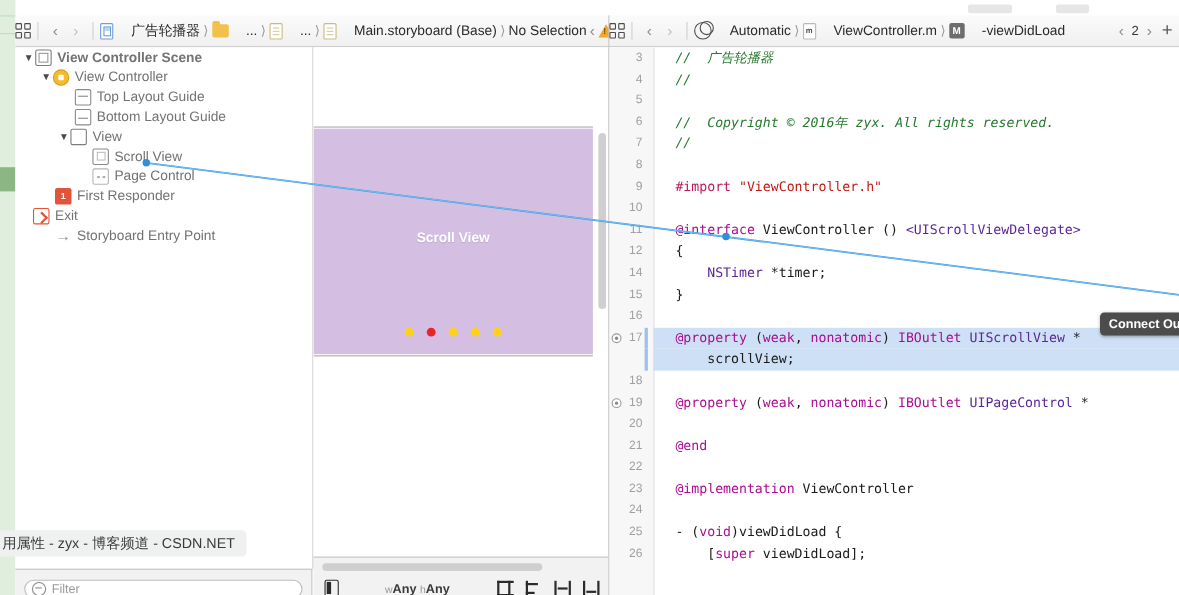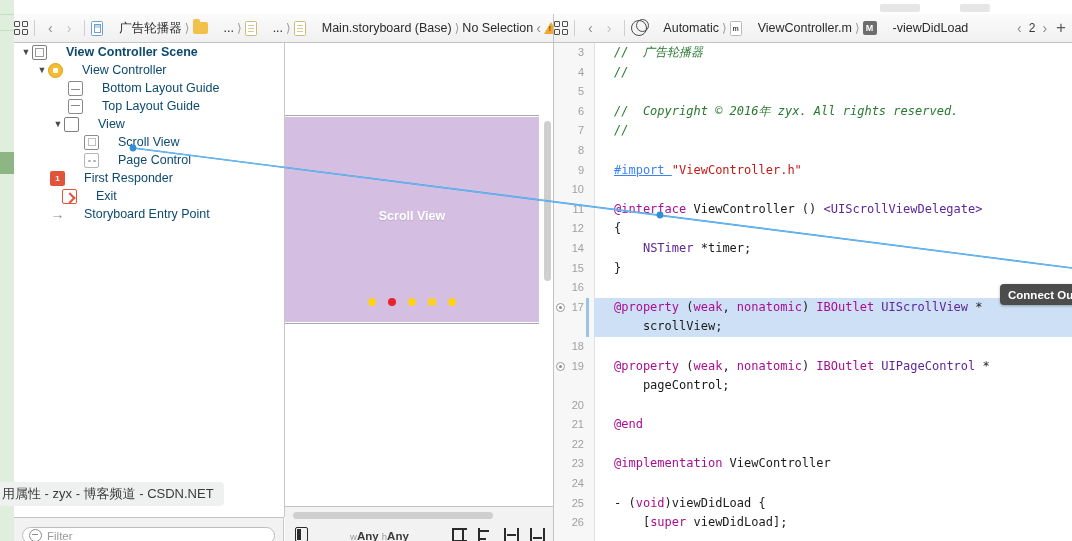--- a/index.html
+++ b/index.html
@@ -57,21 +57,21 @@
      border-bottom:12px solid #f0a92c;position:relative;flex:none;}
   .warn-tri:after{content:"!";position:absolute;left:-2.5px;top:2px;font-size:8px;color:#7a5000;font-weight:bold;}
   .pagenum{font-size:12px;color:#3a3a3a;padding:0 4px;}
   .plus{font-size:17px;color:#5a5a5a;padding:0 6px;font-weight:300;}
 
   
   .outline{position:absolute;left:14px;top:43px;width:270px;height:474px;background:#fff;
      border-right:1px solid #c7c7c7;overflow:hidden;}
   .orow{display:flex;align-items:center;height:18px;padding-left:4px;white-space:nowrap;}
   .disc{width:12px;font-size:9px;color:#4a4a4a;text-align:center;flex:none;}
-  .olabel{font-size:12.5px;color:#0c4a6e;margin-left:19px;}
+  .olabel{font-size:12.5px;color:#737373;margin-left:5px;}
   .olabel.bold{font-weight:bold;}
   .oicon{width:15px;height:15px;flex:none;position:relative;box-sizing:border-box;}
   .ic-scene{border:1.5px solid #7d7d7d;border-radius:2px;background:#fff;}
   .ic-scene:after{content:"";position:absolute;left:2px;top:2px;right:2px;bottom:2px;
      border:1px solid #9a9a9a;}
   .ic-vc{border-radius:50%;background:#f5bd2e;border:1px solid #d8a01d;}
   .ic-vc:after{content:"";position:absolute;left:4px;top:4px;width:5px;height:5px;background:#fff;border-radius:1px;}
   .ic-guide{border:1.5px solid #8a8a8a;border-radius:2px;background:#fff;}
   .ic-guide.top:after{content:"";position:absolute;left:2px;top:2px;right:2px;height:3px;border-bottom:1px solid #8a8a8a;}
   .ic-guide.bot:after{content:"";position:absolute;left:2px;bottom:2px;right:2px;height:3px;border-top:1px solid #8a8a8a;}
@@ -140,21 +140,21 @@
   .ln{position:absolute;left:-40px;width:30px;text-align:right;color:#a0a0a0;font-size:11px;
       font-family:"Liberation Sans",sans-serif;}
   .code{padding-left:20px;}
   .hl-row{background:#cde0f5;}
   .hl-row:before{content:"";position:absolute;left:-8px;top:0;bottom:0;width:3px;background:#9dc2e8;}
   .marker{position:absolute;left:-38px;top:5.5px;width:9px;height:9px;border:1.5px solid #9a9a9a;
       border-radius:50%;background:#fff;box-sizing:border-box;}
   .marker:after{content:"";position:absolute;left:2px;top:2px;width:3px;height:3px;border-radius:50%;background:#8a8a8a;}
   .cm{color:#27792f;font-style:italic;}
   .kw{color:#a90d91;}
-  .pre{color:#3b82f6;text-decoration:underline;}
+  .pre{color:#be185d;}
   .str{color:#c41a16;}
   .typ{color:#5c2699;}
   .plain{color:#1a1a1a;}
 
   
   .overlay{position:absolute;left:0;top:0;width:1072px;height:541px;pointer-events:none;}
 
   
   .tooltip{position:absolute;left:1000px;top:284px;height:21px;background:#4c4c4c;color:#fff;
      border-radius:4px;display:flex;align-items:center;padding:0 8px;font-size:11.5px;font-weight:bold;
@@ -276,27 +276,27 @@
       <span class="olabel bold">View Controller Scene</span>
     </div>
 
     <div class="orow" style="padding-left:22px">
       <span class="disc">▼</span>
       <span class="oicon ic-vc"></span>
       <span class="olabel">View Controller</span>
     </div>
 
     <div class="orow" style="padding-left:54px">
+      <span class="oicon ic-guide top"></span>
+      <span class="olabel">Top Layout Guide</span>
+    </div>
+
+    <div class="orow" style="padding-left:54px">
       <span class="oicon ic-guide bot"></span>
       <span class="olabel">Bottom Layout Guide</span>
-    </div>
-
-    <div class="orow" style="padding-left:54px">
-      <span class="oicon ic-guide top"></span>
-      <span class="olabel">Top Layout Guide</span>
     </div>
 
     <div class="orow" style="padding-left:38px">
       <span class="disc">▼</span>
       <span class="oicon ic-view"></span>
       <span class="olabel">View</span>
     </div>
 
     <div class="orow" style="padding-left:70px">
       <span class="oicon ic-scroll"></span>
@@ -306,21 +306,21 @@
     <div class="orow" style="padding-left:70px">
       <span class="oicon ic-page"></span>
       <span class="olabel">Page Control</span>
     </div>
 
     <div class="orow" style="padding-left:36px">
       <span class="oicon ic-first">1</span>
       <span class="olabel">First Responder</span>
     </div>
 
-    <div class="orow" style="padding-left:48px">
+    <div class="orow" style="padding-left:16px">
       <span class="oicon ic-exit"></span>
       <span class="olabel">Exit</span>
     </div>
 
     <div class="orow" style="padding-left:36px">
       <span class="oicon ic-arrow">→</span>
       <span class="olabel">Storyboard Entry Point</span>
     </div>
   </div>
 
@@ -396,21 +396,20 @@
         <div class="crow"><span class="ln">10</span><span class="code"></span></div>
         <div class="crow"><span class="ln">11</span><span class="code"><span class="kw">@interface</span><span class="plain"> ViewController () </span><span class="typ">&lt;UIScrollViewDelegate&gt;</span></span></div>
         <div class="crow"><span class="ln">12</span><span class="code"><span class="plain">{</span></span></div>
         <div class="crow"><span class="ln">14</span><span class="code"><span class="plain">    </span><span class="typ">NSTimer</span><span class="plain"> *timer;</span></span></div>
         <div class="crow"><span class="ln">15</span><span class="code"><span class="plain">}</span></span></div>
         <div class="crow"><span class="ln">16</span><span class="code"></span></div>
         <div class="crow hl-row"><span class="ln">17</span><span class="marker"></span><span class="code"><span class="kw">@property</span><span class="plain"> (</span><span class="kw">weak</span><span class="plain">, </span><span class="kw">nonatomic</span><span class="plain">) </span><span class="kw">IBOutlet</span><span class="plain"> </span><span class="typ">UIScrollView</span><span class="plain"> *</span></span></div>
         <div class="crow hl-row"><span class="ln"></span><span class="code"><span class="plain">    scrollView;</span></span></div>
         <div class="crow"><span class="ln">18</span><span class="code"></span></div>
         <div class="crow"><span class="ln">19</span><span class="marker"></span><span class="code"><span class="kw">@property</span><span class="plain"> (</span><span class="kw">weak</span><span class="plain">, </span><span class="kw">nonatomic</span><span class="plain">) </span><span class="kw">IBOutlet</span><span class="plain"> </span><span class="typ">UIPageControl</span><span class="plain"> *</span></span></div>
-        <div class="crow"><span class="ln"></span><span class="code"><span class="plain">    pageControl;</span></span></div>
         <div class="crow"><span class="ln">20</span><span class="code"></span></div>
         <div class="crow"><span class="ln">21</span><span class="code"><span class="kw">@end</span></span></div>
         <div class="crow"><span class="ln">22</span><span class="code"></span></div>
         <div class="crow"><span class="ln">23</span><span class="code"><span class="kw">@implementation</span><span class="plain"> ViewController</span></span></div>
         <div class="crow"><span class="ln">24</span><span class="code"></span></div>
         <div class="crow"><span class="ln">25</span><span class="code"><span class="plain">- (</span><span class="kw">void</span><span class="plain">)viewDidLoad {</span></span></div>
         <div class="crow"><span class="ln">26</span><span class="code"><span class="plain">    [</span><span class="kw">super</span><span class="plain"> viewDidLoad];</span></span></div>
       </div>
   </div>
 

